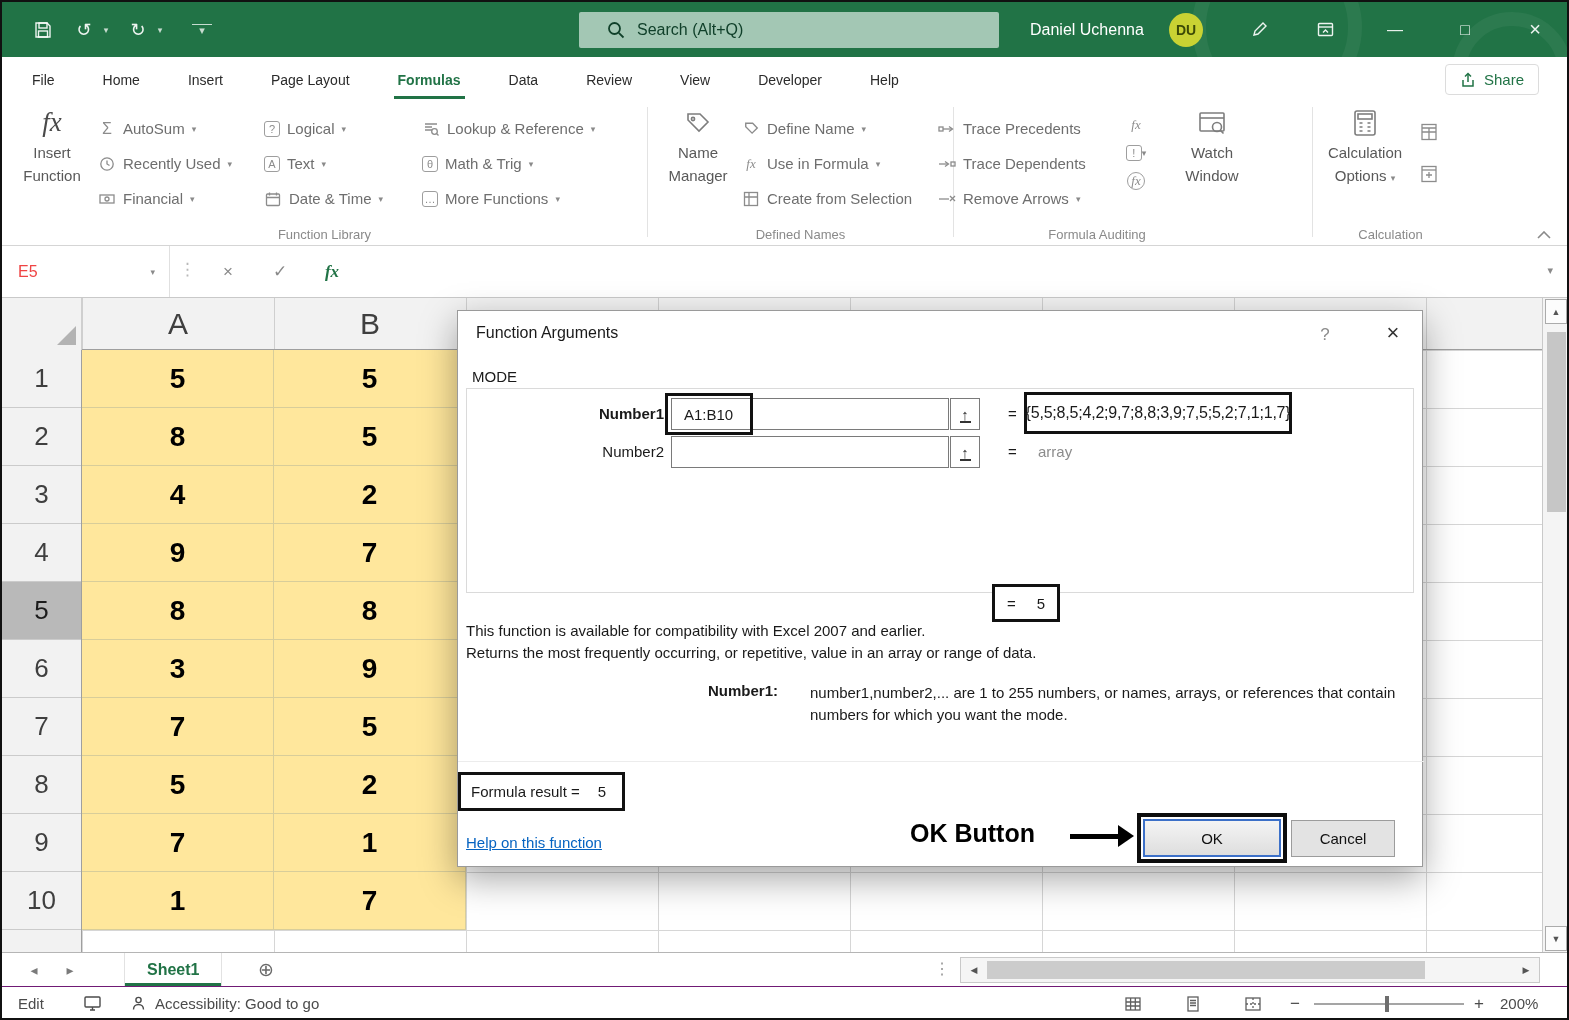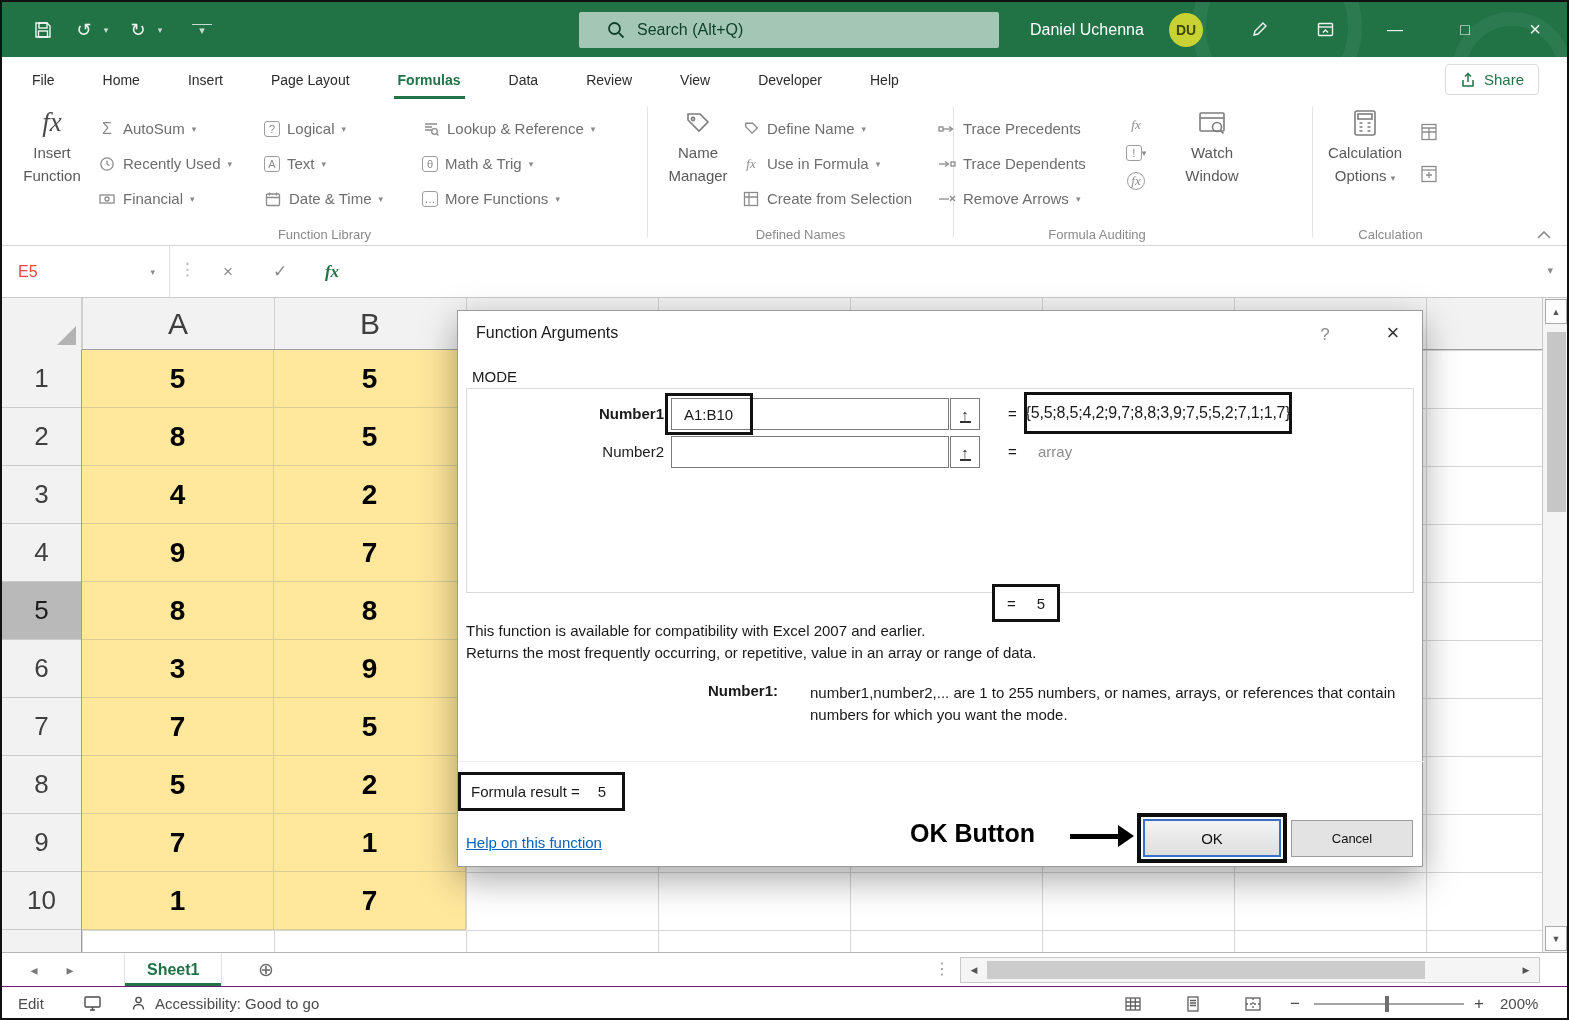--- a/index.html
+++ b/index.html
@@ -101,21 +101,21 @@
   .annot-filled { border:3px solid #111; background:#fff; }
   .res-annot { left:566px; top:81px; width:268px; height:42px; display:flex; align-items:center; justify-content:center; font-size:16px; letter-spacing:-0.2px; background:#fff; border:3px solid #111; }
   .resultbox { left:534px; top:273px; width:68px; height:38px; display:flex; align-items:center; justify-content:space-between; padding:0 12px; }
   .frbox { left:0; top:461px; width:167px; height:39px; display:flex; align-items:center; padding:0 10px; gap:18px; }
   .helplink { color:#0563C1; text-decoration:underline; }
   .ok-ann-label { font-size:25px; font-weight:bold; color:#000; }
   .arrow-bar { left:612px; top:523px; width:50px; height:5px; background:#000; }
   .arrow-head { left:660px; top:514px; width:0; height:0; border-top:11px solid transparent; border-bottom:11px solid transparent; border-left:16px solid #000; }
   .ok-outer { left:679px; top:502px; width:150px; height:50px; border:4px solid #0d0d0d; padding:2px; background:#fff; }
   .ok-btn { width:100%; height:100%; border:2px solid #3c70c8; background:linear-gradient(#f4f4f4,#dedede); display:flex; align-items:center; justify-content:center; font-size:15px; color:#111; }
-  .cancel-btn { left:833px; top:509px; width:122px; height:37px; border:1px solid #9c9c9c; background:#e3e3e3; display:flex; align-items:center; justify-content:center; font-size:13px; color:#111; }
+  .cancel-btn { left:833px; top:509px; width:104px; height:37px; border:1px solid #9c9c9c; background:#e3e3e3; display:flex; align-items:center; justify-content:center; font-size:15px; color:#111; }
   .gray { color:#8c8c8c; }
   svg { display:block; }
 </style>
 </head>
 <body>
 
 <div class="titlebar">
   <div class="deco" style="width:170px;height:170px;left:1190px;top:-60px;"></div>
   <div class="deco" style="width:120px;height:120px;left:1450px;top:10px;"></div>
   <span class="tb-ic" style="left:24px;width:34px;">

